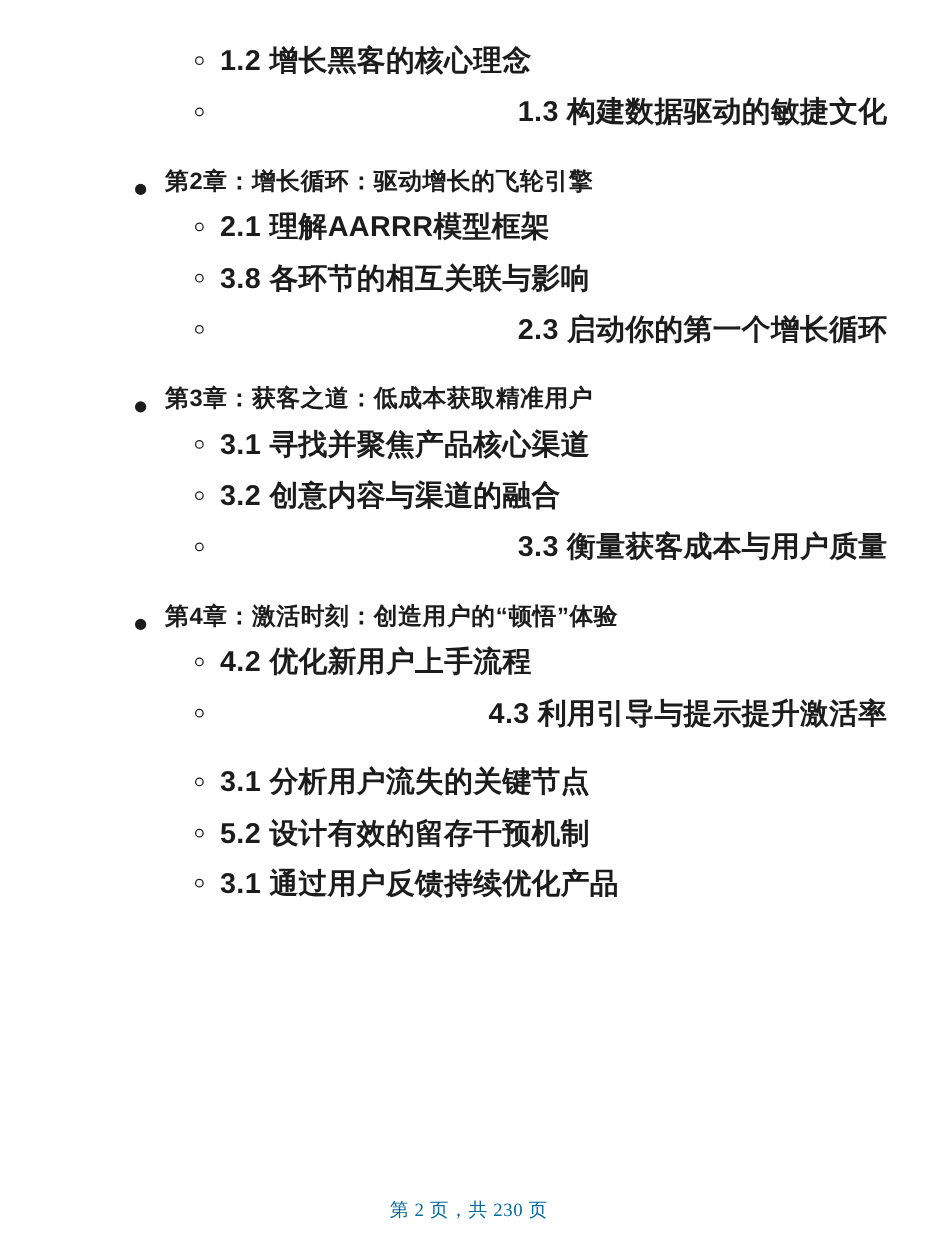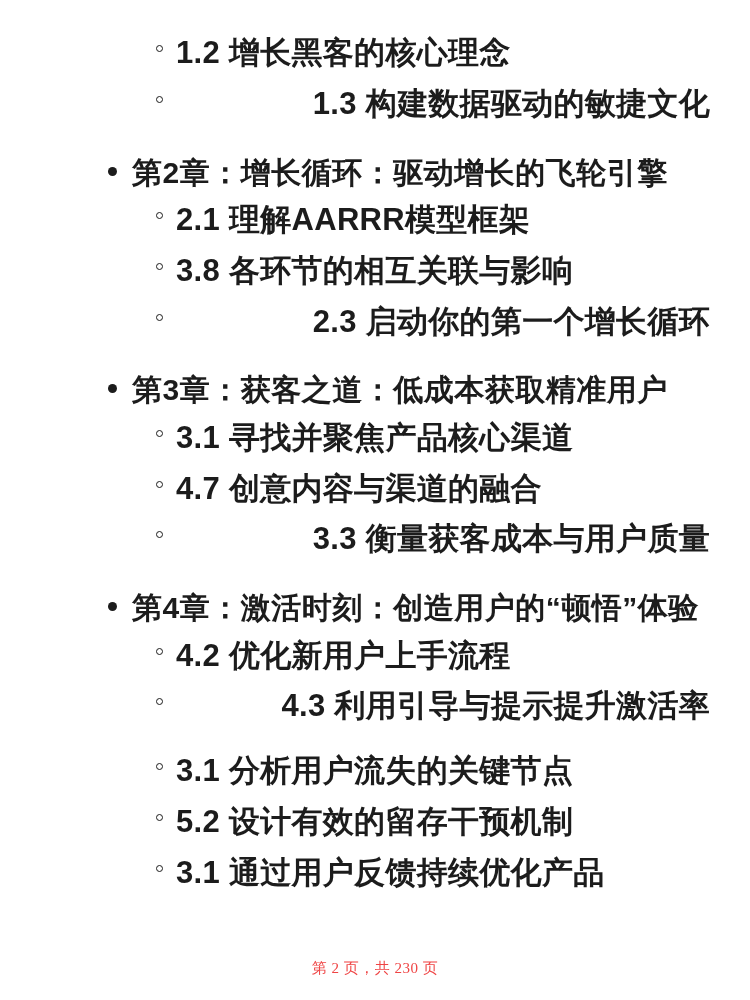--- a/index.html
+++ b/index.html
@@ -23,41 +23,41 @@
     position: relative;
   }
   .toc {
     list-style: none;
     margin: 0;
     padding: 0;
   }
   
   .chapter {
     position: relative;
-    font-size: 30px;
+    font-size: 19px;
     line-height: 1.25;
     font-weight: 700;
     letter-spacing: 0.5px;
     margin: 0 0 10px 0;
     padding-left: 92px;
   }
   .chapter::before {
     content: "";
     position: absolute;
     left: 68px;
     top: 13px;
     width: 9px;
     height: 9px;
     border-radius: 50%;
     background: #1c1c1c;
   }
   
   .section {
     position: relative;
-    font-size: 31px;
+    font-size: 23px;
     line-height: 1.25;
     font-weight: 600;
     letter-spacing: 0.3px;
     margin: 0 0 12px 0;
     padding-left: 136px;
   }
   .section::before {
     content: "";
     position: absolute;
     left: 116px;
@@ -76,39 +76,39 @@
   .chapter.spaced {
     margin-top: 30px;
   }
   .footer {
     position: absolute;
     left: 0;
     right: 0;
     bottom: 22px;
     text-align: center;
     font-size: 15px;
-    color: #ef4444;
+    color: #0369a1;
     letter-spacing: 0.5px;
     font-family: "Liberation Serif", "DejaVu Serif", serif;
   }
 </style>
 </head>
 <body>
 
 <div class="page">
   <ul class="toc" id="toc-list">
       <li class="section">1.2 增长黑客的核心理念</li>
       <li class="section gap-after-group">1.3 构建数据驱动的敏捷文化</li>
       <li class="chapter spaced">第2章：增长循环：驱动增长的飞轮引擎</li>
       <li class="section">2.1 理解AARRR模型框架</li>
       <li class="section">3.8 各环节的相互关联与影响</li>
       <li class="section gap-after-group">2.3 启动你的第一个增长循环</li>
       <li class="chapter spaced">第3章：获客之道：低成本获取精准用户</li>
       <li class="section">3.1 寻找并聚焦产品核心渠道</li>
-      <li class="section">4.7 创意内容与渠道的融合</li>
+      <li class="section">3.2 创意内容与渠道的融合</li>
       <li class="section gap-after-group">3.3 衡量获客成本与用户质量</li>
       <li class="chapter spaced">第4章：激活时刻：创造用户的“顿悟”体验</li>
       <li class="section">4.2 优化新用户上手流程</li>
       <li class="section gap-after-group">4.3 利用引导与提示提升激活率</li>
       <li class="section">3.1 分析用户流失的关键节点</li>
       <li class="section">5.2 设计有效的留存干预机制</li>
       <li class="section">3.1 通过用户反馈持续优化产品</li>
     </ul>
   <div class="footer">第 2 页，共 230 页</div>
 </div>

